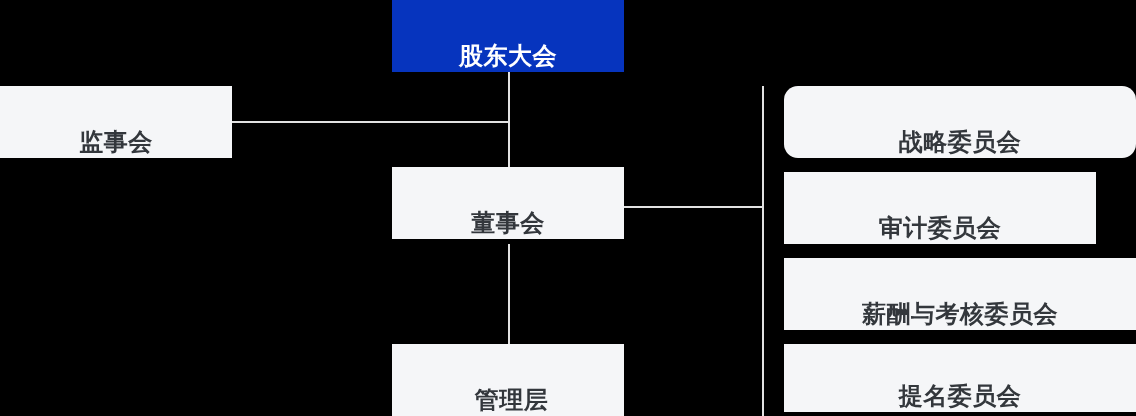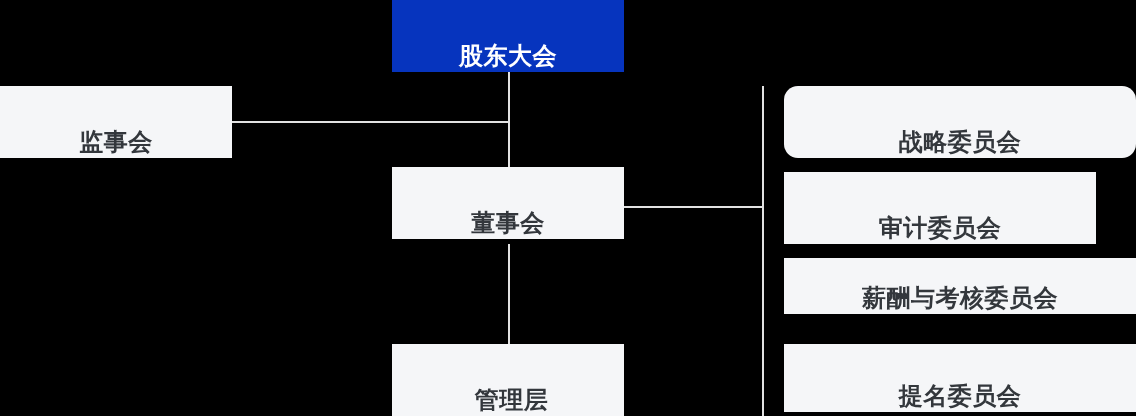--- a/index.html
+++ b/index.html
@@ -39,21 +39,21 @@
 
   
   .n-root        { left: 392px; top: 0;     width: 232px; height: 72px; }
   .n-board       { left: 392px; top: 167px; width: 232px; height: 72px; }
   .n-management  { left: 392px; top: 344px; width: 232px; height: 72px; padding-left: 7px; }
   
   .n-supervisory { left: 0;     top: 86px;  width: 232px; height: 72px; }
   
   .n-c0 { left: 784px; top: 86px;  width: 352px; height: 72px; border-radius: 14px; }
   .n-c1 { left: 784px; top: 172px; width: 312px; height: 72px; }
-  .n-c2 { left: 784px; top: 258px; width: 352px; height: 56px; }
+  .n-c2 { left: 784px; top: 258px; width: 352px; height: 72px; }
   .n-c3 { left: 784px; top: 344px; width: 352px; height: 68px; }
 
   
   .l-root-board   { left: 508px; top: 72px;  width: 2px;   height: 100px; }
   .l-board-mgmt   { left: 508px; top: 244px; width: 2px;   height: 100px; }
   .l-supervisory  { left: 232px; top: 121px; width: 278px; height: 2px;  }
   .l-board-right  { left: 624px; top: 206px; width: 140px; height: 2px;  }
   .l-right-trunk  { left: 762px; top: 86px;  width: 2px;   height: 330px; }
 </style>
 </head>

